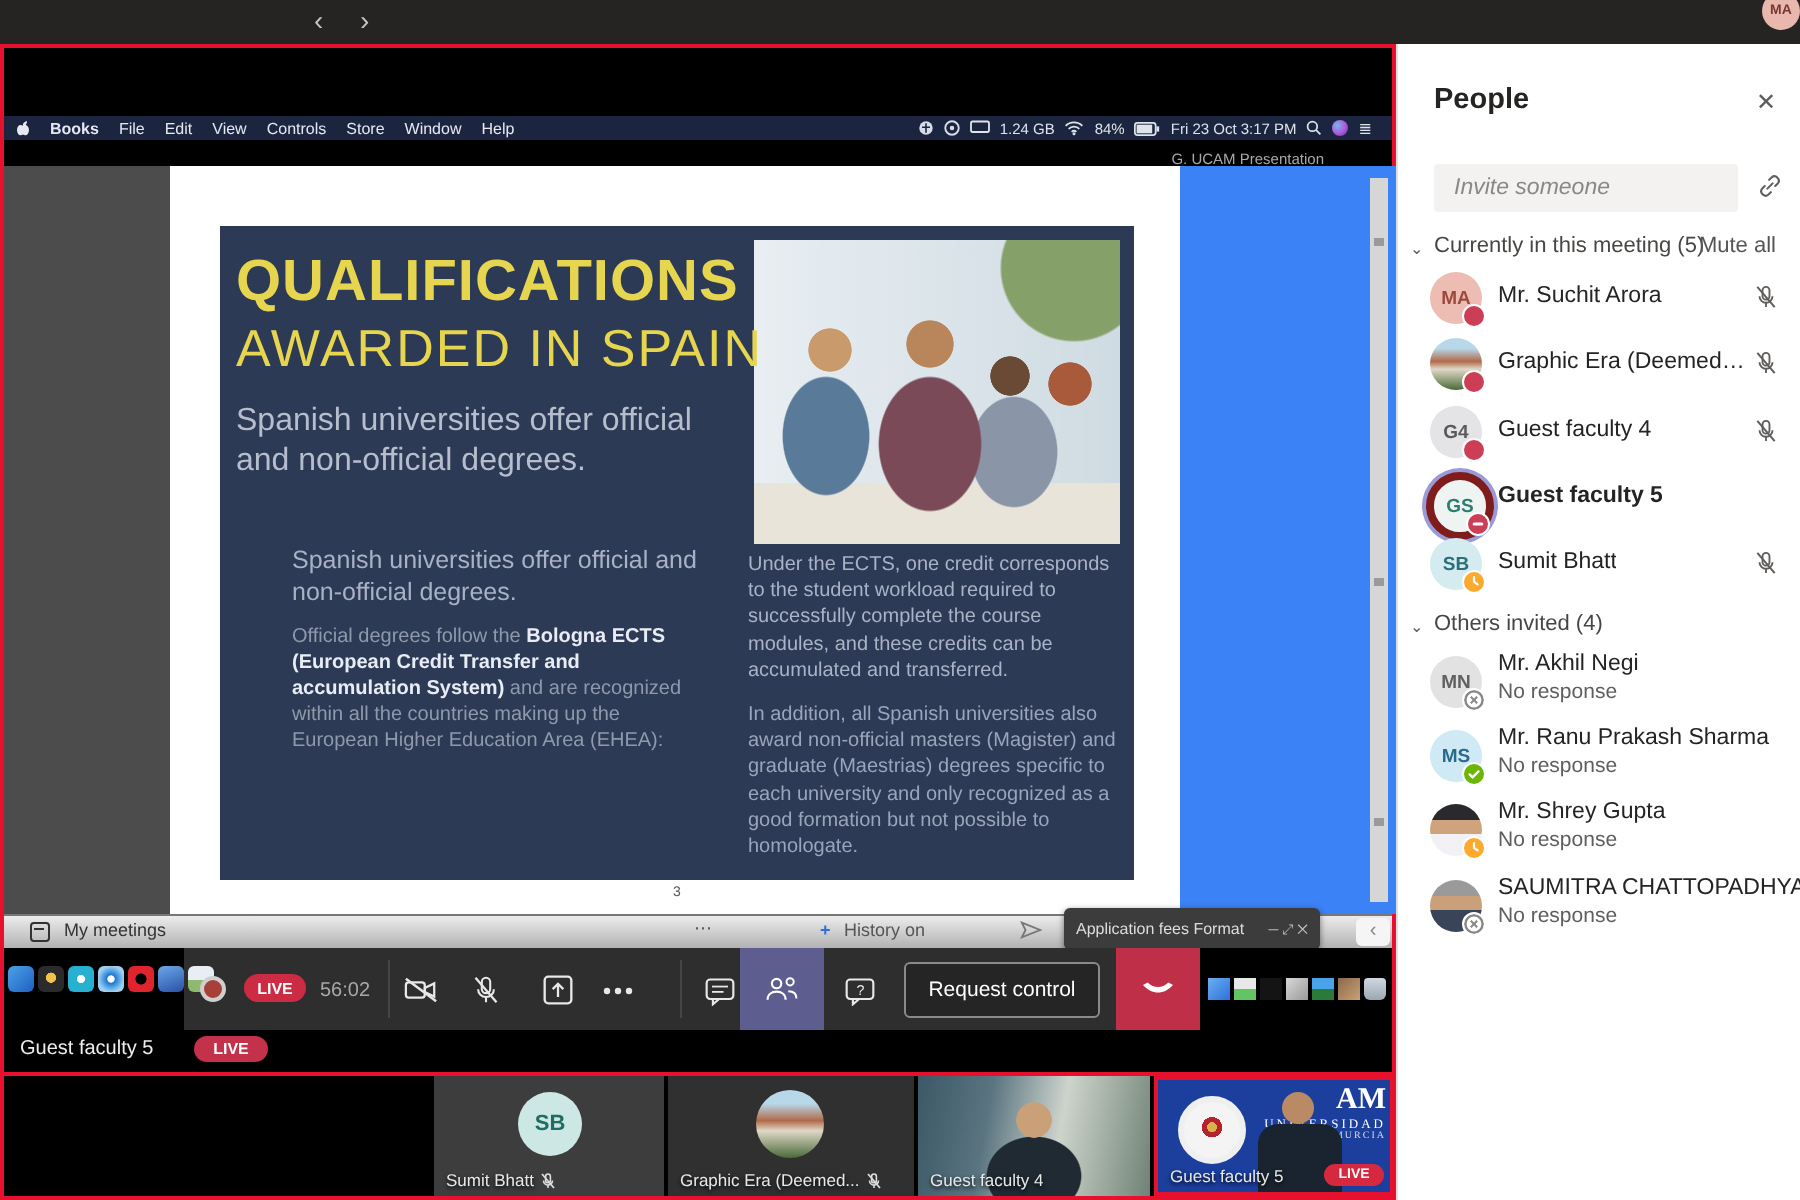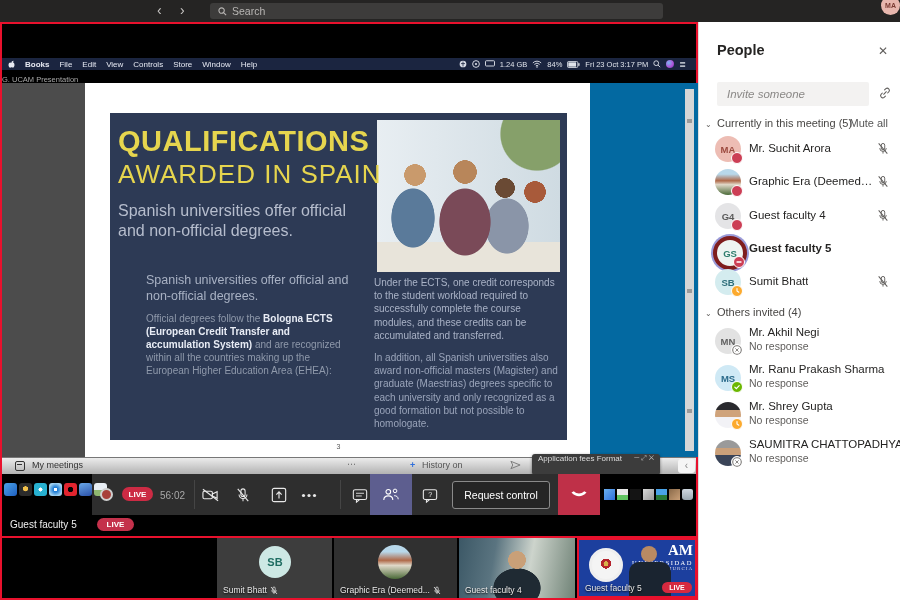--- a/index.html
+++ b/index.html
@@ -13,22 +13,22 @@
              display:flex;align-items:center;padding-left:8px;gap:5px;}
   .searchbox span{color:#b8b6b4;font-size:10.5px;}
   .topavatar{left:881px;top:-4px;width:19px;height:19px;border-radius:50%;background:#e8b7ae;
              color:#7a3a32;font-size:7px;font-weight:bold;display:flex;align-items:center;justify-content:center;}
   
   .stage{left:0;top:22px;width:698px;height:578px;background:#000;border:2px solid #e8112d;box-sizing:border-box;}
   .macbar{left:0;top:34px;width:694px;height:12px;background:#1b2540;display:flex;align-items:center;
           padding-left:6px;box-sizing:border-box;font-size:8px;color:#e6e9f2;gap:10px;}
   .macbar .mi{white-space:nowrap;}
   .macstatus{position:absolute;right:10px;top:0;height:12px;display:flex;align-items:center;gap:5px;font-size:7.5px;color:#dfe3ea;}
-  .wintitle{left:0;top:51px;width:660px;text-align:left;font-size:7.5px;color:#a8a8a8;}
-  .desktop{left:0;top:59px;width:762px;height:374px;background:#0369a1;}
+  .wintitle{left:0;top:51px;width:660px;text-align:right;font-size:7.5px;color:#a8a8a8;}
+  .desktop{left:0;top:59px;width:762px;height:374px;background:#3b82f6;}
   .deskleft{left:0;top:0;width:83px;height:374px;background:#4c4c4c;}
   .docwin{left:83px;top:0;width:505px;height:374px;background:#ffffff;}
   .scrollbar{left:683px;top:6px;width:9px;height:362px;background:#d6d6d6;}
   .scrollbar i{position:absolute;left:2px;width:5px;height:4px;background:#9a9a9a;display:block;}
   
   .slide{left:25px;top:30px;width:457px;height:327px;background:#2d3a55;overflow:hidden;}
   .slide-title1{left:8px;top:12px;font-size:29px;font-weight:bold;color:#e6d54e;letter-spacing:.5px;}
   .slide-title2{left:8px;top:46px;font-size:26px;color:#e6d54e;letter-spacing:1px;}
   .slide-sub{left:8px;top:88px;width:255px;font-size:16px;color:#b6bdcd;line-height:1.25;}
   .slide-photo{left:267px;top:7px;width:183px;height:152px;
@@ -51,21 +51,21 @@
   .bullets div::before{content:"•";position:absolute;left:0;}
   .rcol{left:264px;top:163px;width:184px;font-size:10px;color:#9aa4ba;line-height:1.32;}
   .rcol .p1{margin-bottom:9px;color:#a9b2c6;}
   .pagenum{left:25px;top:360px;width:457px;text-align:center;font-size:7px;color:#555;}
   
   .strip{left:0;top:433px;width:694px;height:17px;background:linear-gradient(#ececec,#b2b2b2);border-top:1px solid #777;box-sizing:border-box;}
   .strip .t{font-size:9px;color:#333;}
   .calicon{left:13px;top:3px;width:10px;height:10px;border:1.3px solid #333;border-radius:2px;box-sizing:border-box;}
   .calicon::before{content:"";position:absolute;left:1px;top:2px;width:5px;height:1.3px;background:#333;}
   .floatwin{left:530px;top:-4px;width:128px;height:21px;background:#3c3c3c;border-radius:3px;color:#ddd;
-            font-size:8px;display:flex;padding:0 6px;box-sizing:border-box;gap:4px;box-shadow:0 1px 3px rgba(0,0,0,.5);}
+            font-size:8px;display:flex;align-items:center;padding:0 6px;box-sizing:border-box;gap:4px;box-shadow:0 1px 3px rgba(0,0,0,.5);}
   .floatwin .ctl{color:#bbb;font-size:7px;margin-left:2px;}
   .chip{left:676px;top:1px;width:17px;height:14px;background:#f5f5f5;border-radius:3px;color:#888;
         font-size:10px;text-align:center;line-height:13px;}
   
   .callbar{left:0;top:450px;width:694px;height:41px;background:#000;}
   .ctrlbg{left:90px;top:0;width:508px;height:41px;background:#2e2e2e;}
   .dock{left:2px;top:9px;display:flex;gap:2px;}
   .dock i{width:13px;height:13px;border-radius:3px;display:block;}
   .recring{left:98px;top:14px;width:13px;height:13px;border:2px solid #cfcfcf;border-radius:50%;box-sizing:border-box;background:#a8403a;}
   .livepill{background:#cc2b44;border-radius:8px;color:#fff;font-weight:bold;display:flex;align-items:center;justify-content:center;}
@@ -108,29 +108,20 @@
   svg{display:block;}
 </style>
 </head>
 <body>
 
 <div id="app">
 
   <div class="abs topbar">
     <span class="abs navchev" style="left:157px;top:2px;">‹</span>
     <span class="abs navchev" style="left:180px;top:2px;">›</span>
-    <div class="abs searchbox">
-      <span>
-        <svg width="9" height="9" viewBox="0 0 10 10">
-            <circle cx="4" cy="4" r="3" fill="none" stroke="#b8b6b4" stroke-width="1.2"></circle>
-            <line x1="6.2" y1="6.2" x2="9" y2="9" stroke="#b8b6b4" stroke-width="1.2"></line>
-          </svg>
-      </span>
-      <span>Search</span>
-    </div>
     <div class="abs topavatar">MA</div>
   </div>
 
   <div class="abs stage">
 
     <div class="abs macbar">
       <span>
         <svg width="7" height="8" viewBox="0 0 10 12">
             <path d="M5 3c1-2 3-2 3-2s0 2-1 2.5C8 4 9.5 5 9.5 7.5 9.5 10 8 11.5 7 11.5c-.8 0-1-.5-2-.5s-1.2.5-2 .5C2 11.5.5 10 .5 7.5.5 5 2 3.8 3 3.8c.9 0 1.3.5 2 .5z" fill="#e6e9f2"></path>
           </svg>

